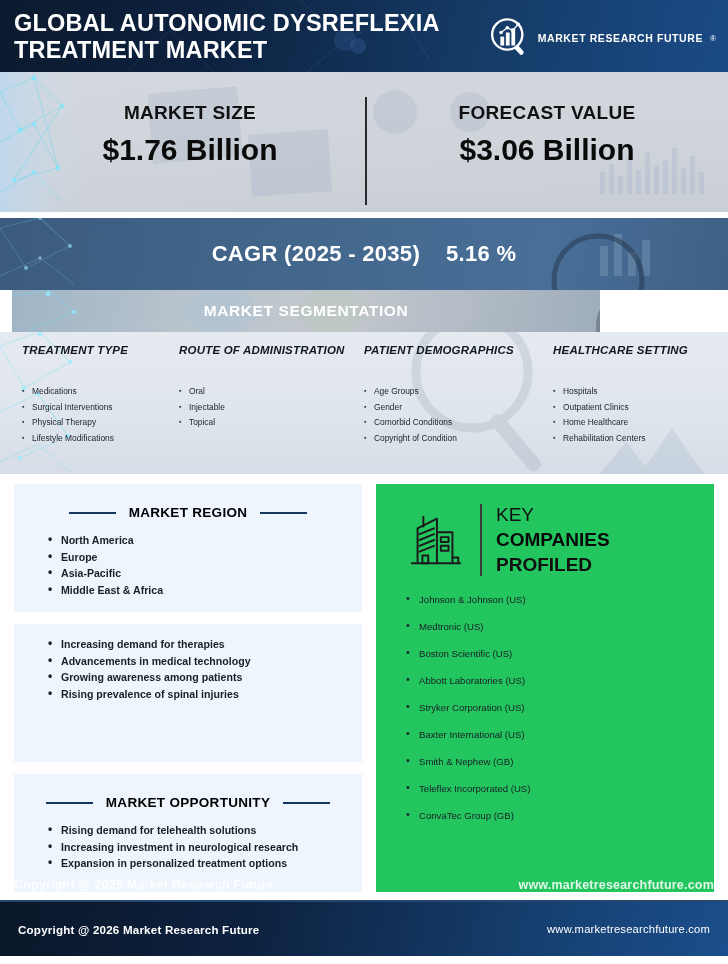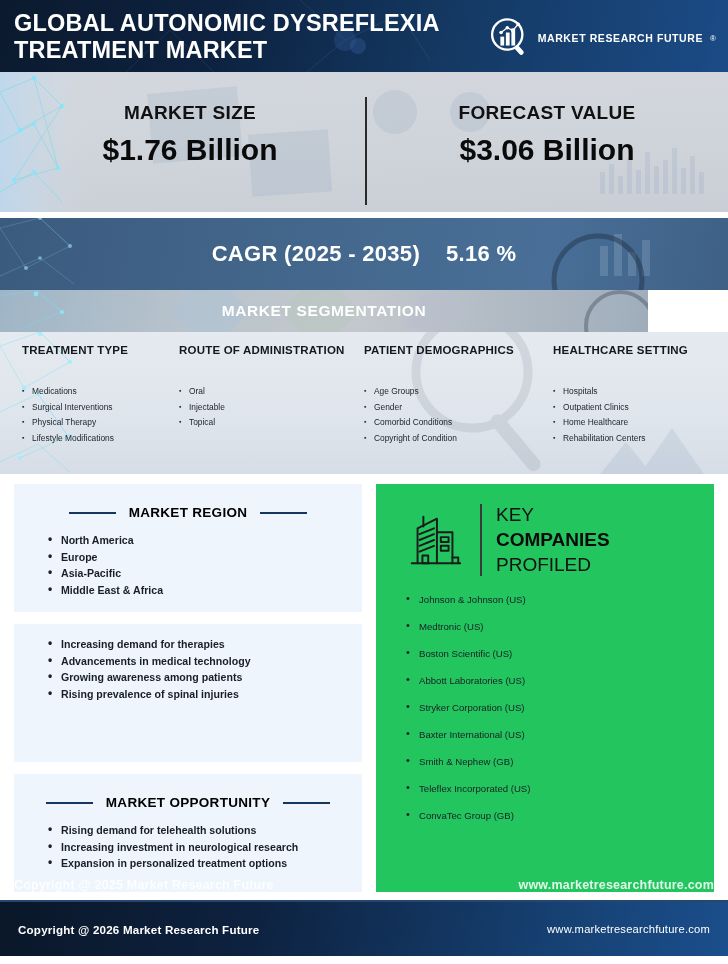--- a/index.html
+++ b/index.html
@@ -54,42 +54,42 @@
   }
   .cagr-bg { position: absolute; inset: 0; background: linear-gradient(100deg,#3b5b7e 0%,#44688d 45%,#496f98 75%,#3e6085 100%); }
   .cagr-text {
     position: absolute; inset: 0; display: flex; align-items: center; justify-content: center;
     color: #ffffff; font-size: 22px; font-weight: bold; letter-spacing: 0.3px;
   }
   .cagr-pct { margin-left: 26px; }
 
   
   .segbanner {
-    position: absolute; left: 0; top: 290px; width: 648px; height: 42px;
+    position: absolute; left: 12px; top: 290px; width: 588px; height: 42px;
     background: linear-gradient(100deg, #9fb5c6 0%, #b9c3cc 30%, #c3c8cd 55%, #9fadbb 100%);
     overflow: hidden;
   }
   .segbanner-text {
     position: absolute; inset: 0; display: flex; align-items: center; justify-content: center;
     color: #ffffff; font-size: 15.5px; font-weight: bold; letter-spacing: 0.6px;
   }
   .segbody {
     position: absolute; left: 0; top: 332px; width: 728px; height: 142px;
     background: linear-gradient(180deg,#e5eaf0 0%, #dfe5ec 60%, #d6dde6 100%);
     overflow: hidden;
   }
   .seg-cols { position: absolute; left: 0; top: 0; width: 728px; height: 142px; display: flex; }
   .seg-col { padding-top: 12px; }
   .seg-col:nth-child(1) { width: 175px; padding-left: 22px; }
   .seg-col:nth-child(2) { width: 175px; padding-left: 4px; }
   .seg-col:nth-child(3) { width: 185px; padding-left: 14px; }
   .seg-col:nth-child(4) { width: 193px; padding-left: 18px; }
   .seg-title {
     font-size: 11.5px; font-weight: bold; color: #12181f; line-height: 13.5px;
-    letter-spacing: 0.2px; text-transform: uppercase; min-height: 27px;
+    letter-spacing: 0.2px; text-transform: uppercase; min-height: 27px; font-style: italic;
   }
   .seg-list { list-style: none; margin-top: 13px; }
   .seg-list li {
     font-size: 8.4px; color: #1b2129; line-height: 15.6px; position: relative; padding-left: 10px;
   }
   .seg-list li::before {
     content: "\25AA"; position: absolute; left: 0; top: -1px; font-size: 7px; color: #2a3440;
   }
 
   
@@ -118,21 +118,21 @@
 
   #card-companies {
     left: 376px; top: 10px; width: 338px; height: 408px; background: #22c55e;
   }
   .kc-head { display: flex; align-items: center; gap: 14px; padding: 18px 0 0 28px; }
   .kc-icon { width: 62px; height: 62px; flex: none; }
   .kc-bar { width: 2px; height: 72px; background: #3a3a3a; }
   .kc-title { line-height: 25px; }
   .kc-title .l1 { font-size: 19px; color: #111; font-weight: normal; }
   .kc-title .l2 { font-size: 19px; color: #0a0a0a; font-weight: bold; }
-  .kc-title .l3 { font-size: 19px; color: #111; font-weight: normal; }
+  .kc-title .l3 { font-size: 19px; color: #111; font-weight: bold; }
   .kc-list { list-style: none; margin: 16px 0 0 30px; }
   .kc-list li {
     font-size: 9.6px; color: #1a1f26; line-height: 13px; position: relative;
     padding-left: 13px; margin-bottom: 14px;
   }
   .kc-list li::before {
     content: "\2022"; position: absolute; left: 0; top: -1px; font-size: 11px; color: #1a1f26;
   }
 
   

